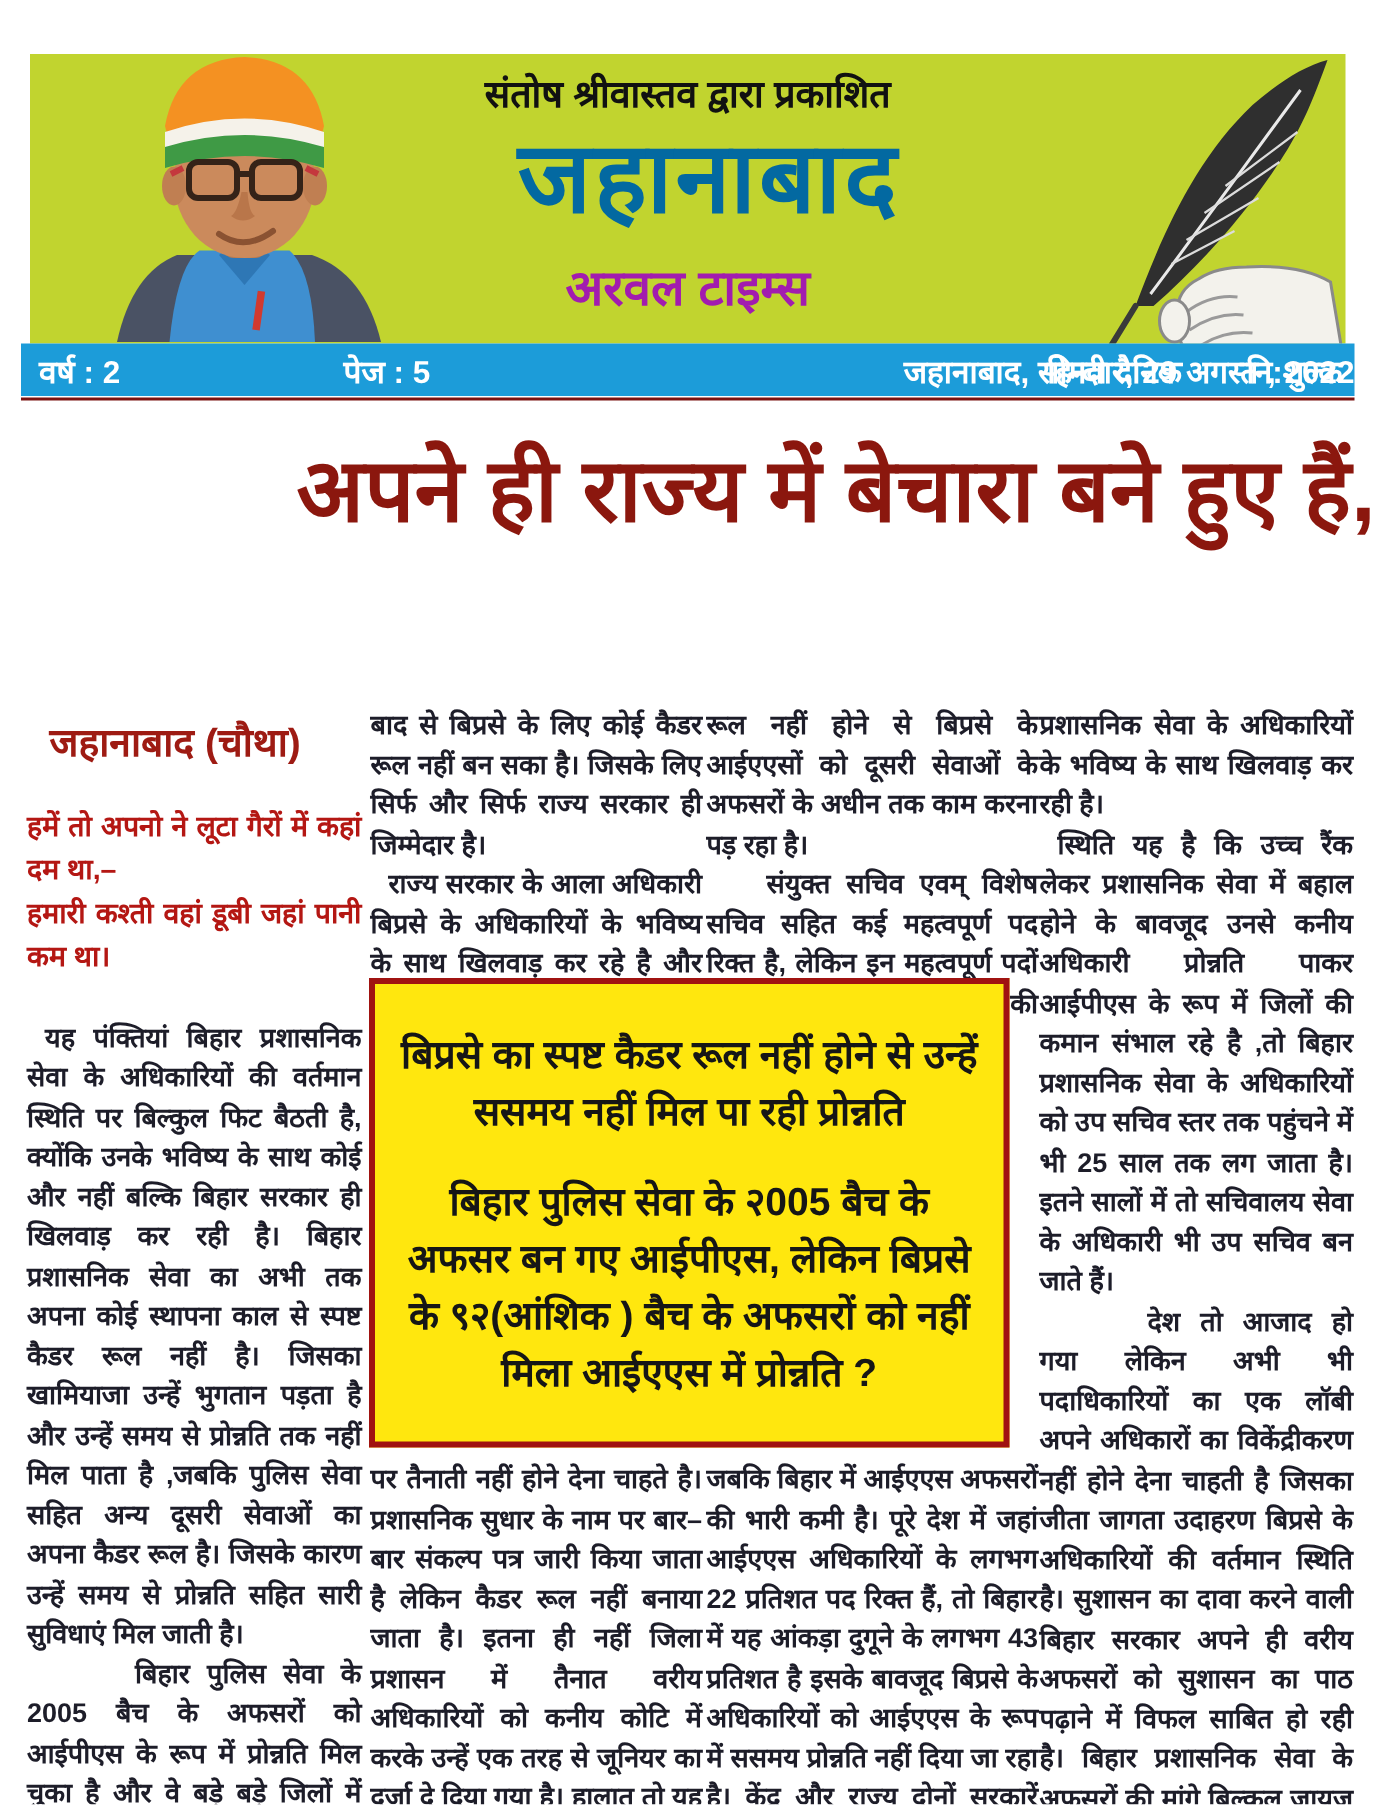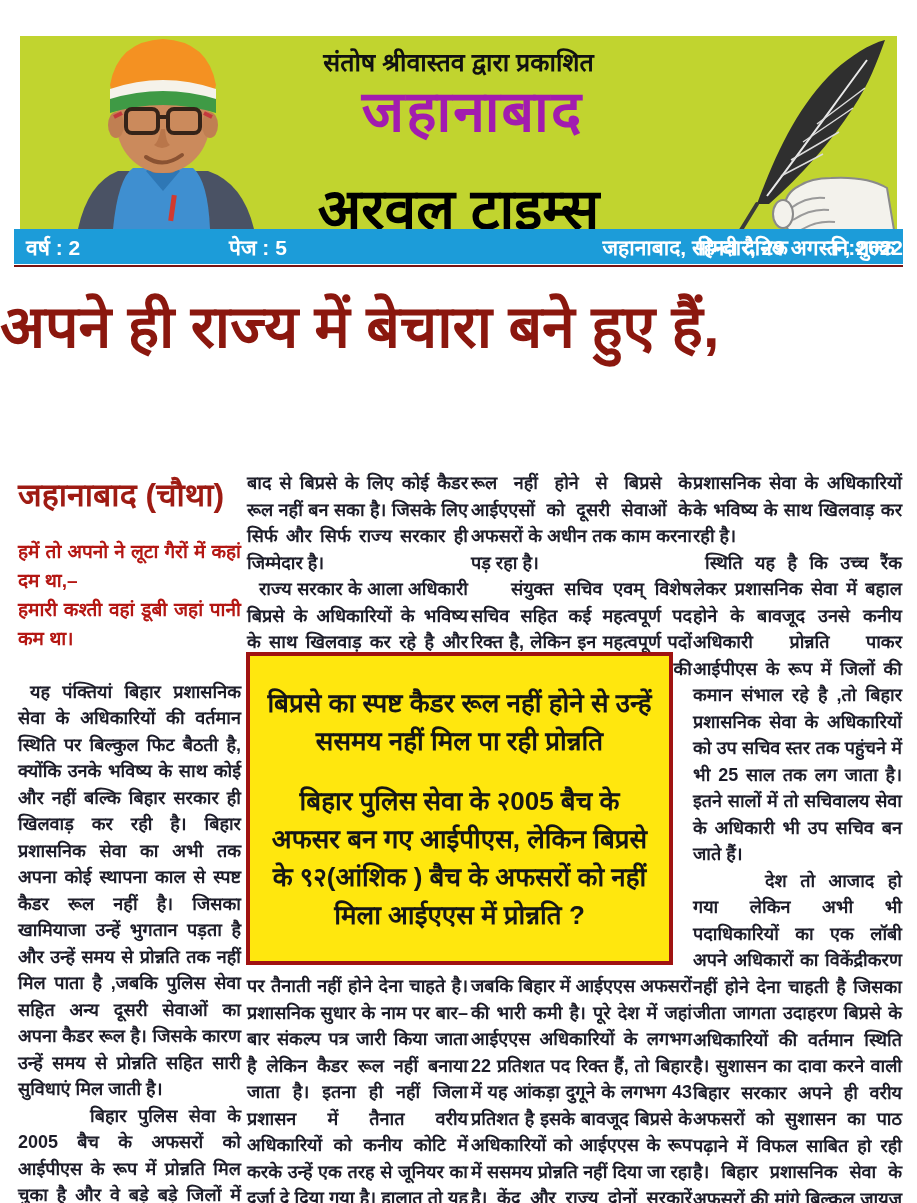--- a/index.html
+++ b/index.html
@@ -14,25 +14,25 @@
   #masthead {
     position:absolute; left:20px; top:36px; width:877px; height:193px;
     background:#c1d42f; overflow:hidden;
   }
   #publisher-line {
     position:absolute; left:0; right:0; top:8px; text-align:center;
     font-size:25px; font-weight:bold; color:#111111;
   }
   #paper-title {
     position:absolute; left:0; right:0; top:34px; text-align:center;
-    font-size:57px; font-weight:bold; color:#a21caf; letter-spacing:2px;padding-left:28px;
+    font-size:66px; font-weight:bold; color:#0369a1; letter-spacing:2px;padding-left:28px;
   }
   #paper-subtitle {
     position:absolute; left:0; right:0; top:132px; text-align:center;
-    font-size:57px; font-weight:bold; color:#000000;
+    font-size:33px; font-weight:bold; color:#a21caf;
   }
   #editor-photo { position:absolute; left:38px; bottom:-4px; }
   #quill-art { position:absolute; right:2px; top:0px; }
 
   
   #info-bar {
     position:absolute; left:14px; top:229px; width:889px; height:35px;
     background:#1c9cd9; color:#ffffff; display:flex; align-items:center;
     font-weight:bold; font-size:21px;
   }
@@ -42,38 +42,38 @@
   #ib-date  { position:absolute; left:0; right:0; text-align:center; }
   #ib-lang  { position:absolute; right:115px; }
   #ib-price { position:absolute; right:8px; }
   #bar-rule {
     position:absolute; left:14px; top:265px; width:889px; height:2px;
     background:#7a1210;
   }
 
   
   #headline {
-    position:absolute; left:0; right:0; top:284px; text-align:left;
+    position:absolute; left:0; right:0; top:284px; text-align:right;
     color:#8b170e; font-weight:bold; font-size:59px; line-height:86px;
   }
 
   
   .body-text {
     font-size:18px; line-height:26.5px; color:#1d1d29;
     text-align:justify; font-weight:bold;
   }
   #col1 { position:absolute; left:18px;  top:478px; width:223px; }
   #col2-top { position:absolute; left:247px; top:470px; width:221px; }
   #col3-top { position:absolute; left:471px; top:470px; width:221px; }
   #col2-bottom { position:absolute; left:247px; top:973px; width:221px; }
   #col3-bottom { position:absolute; left:471px; top:973px; width:221px; }
   #col4 { position:absolute; left:693px; top:470px; width:209px; }
 
   #section-title {
-    color:#9e1b13; font-weight:bold; font-size:32px; margin:4px 0 28px 0;
+    color:#9e1b13; font-weight:bold; font-size:26px; margin:4px 0 28px 15px;
   }
   #couplet {
     color:#b41713; font-weight:bold; font-size:19px; line-height:29px;
     margin-bottom:26px;
   }
   .para { margin:0; }
   .indent-sm { text-indent:12px; }
   .indent-md { text-indent:40px; }
   .indent-lg { text-indent:72px; }
 

